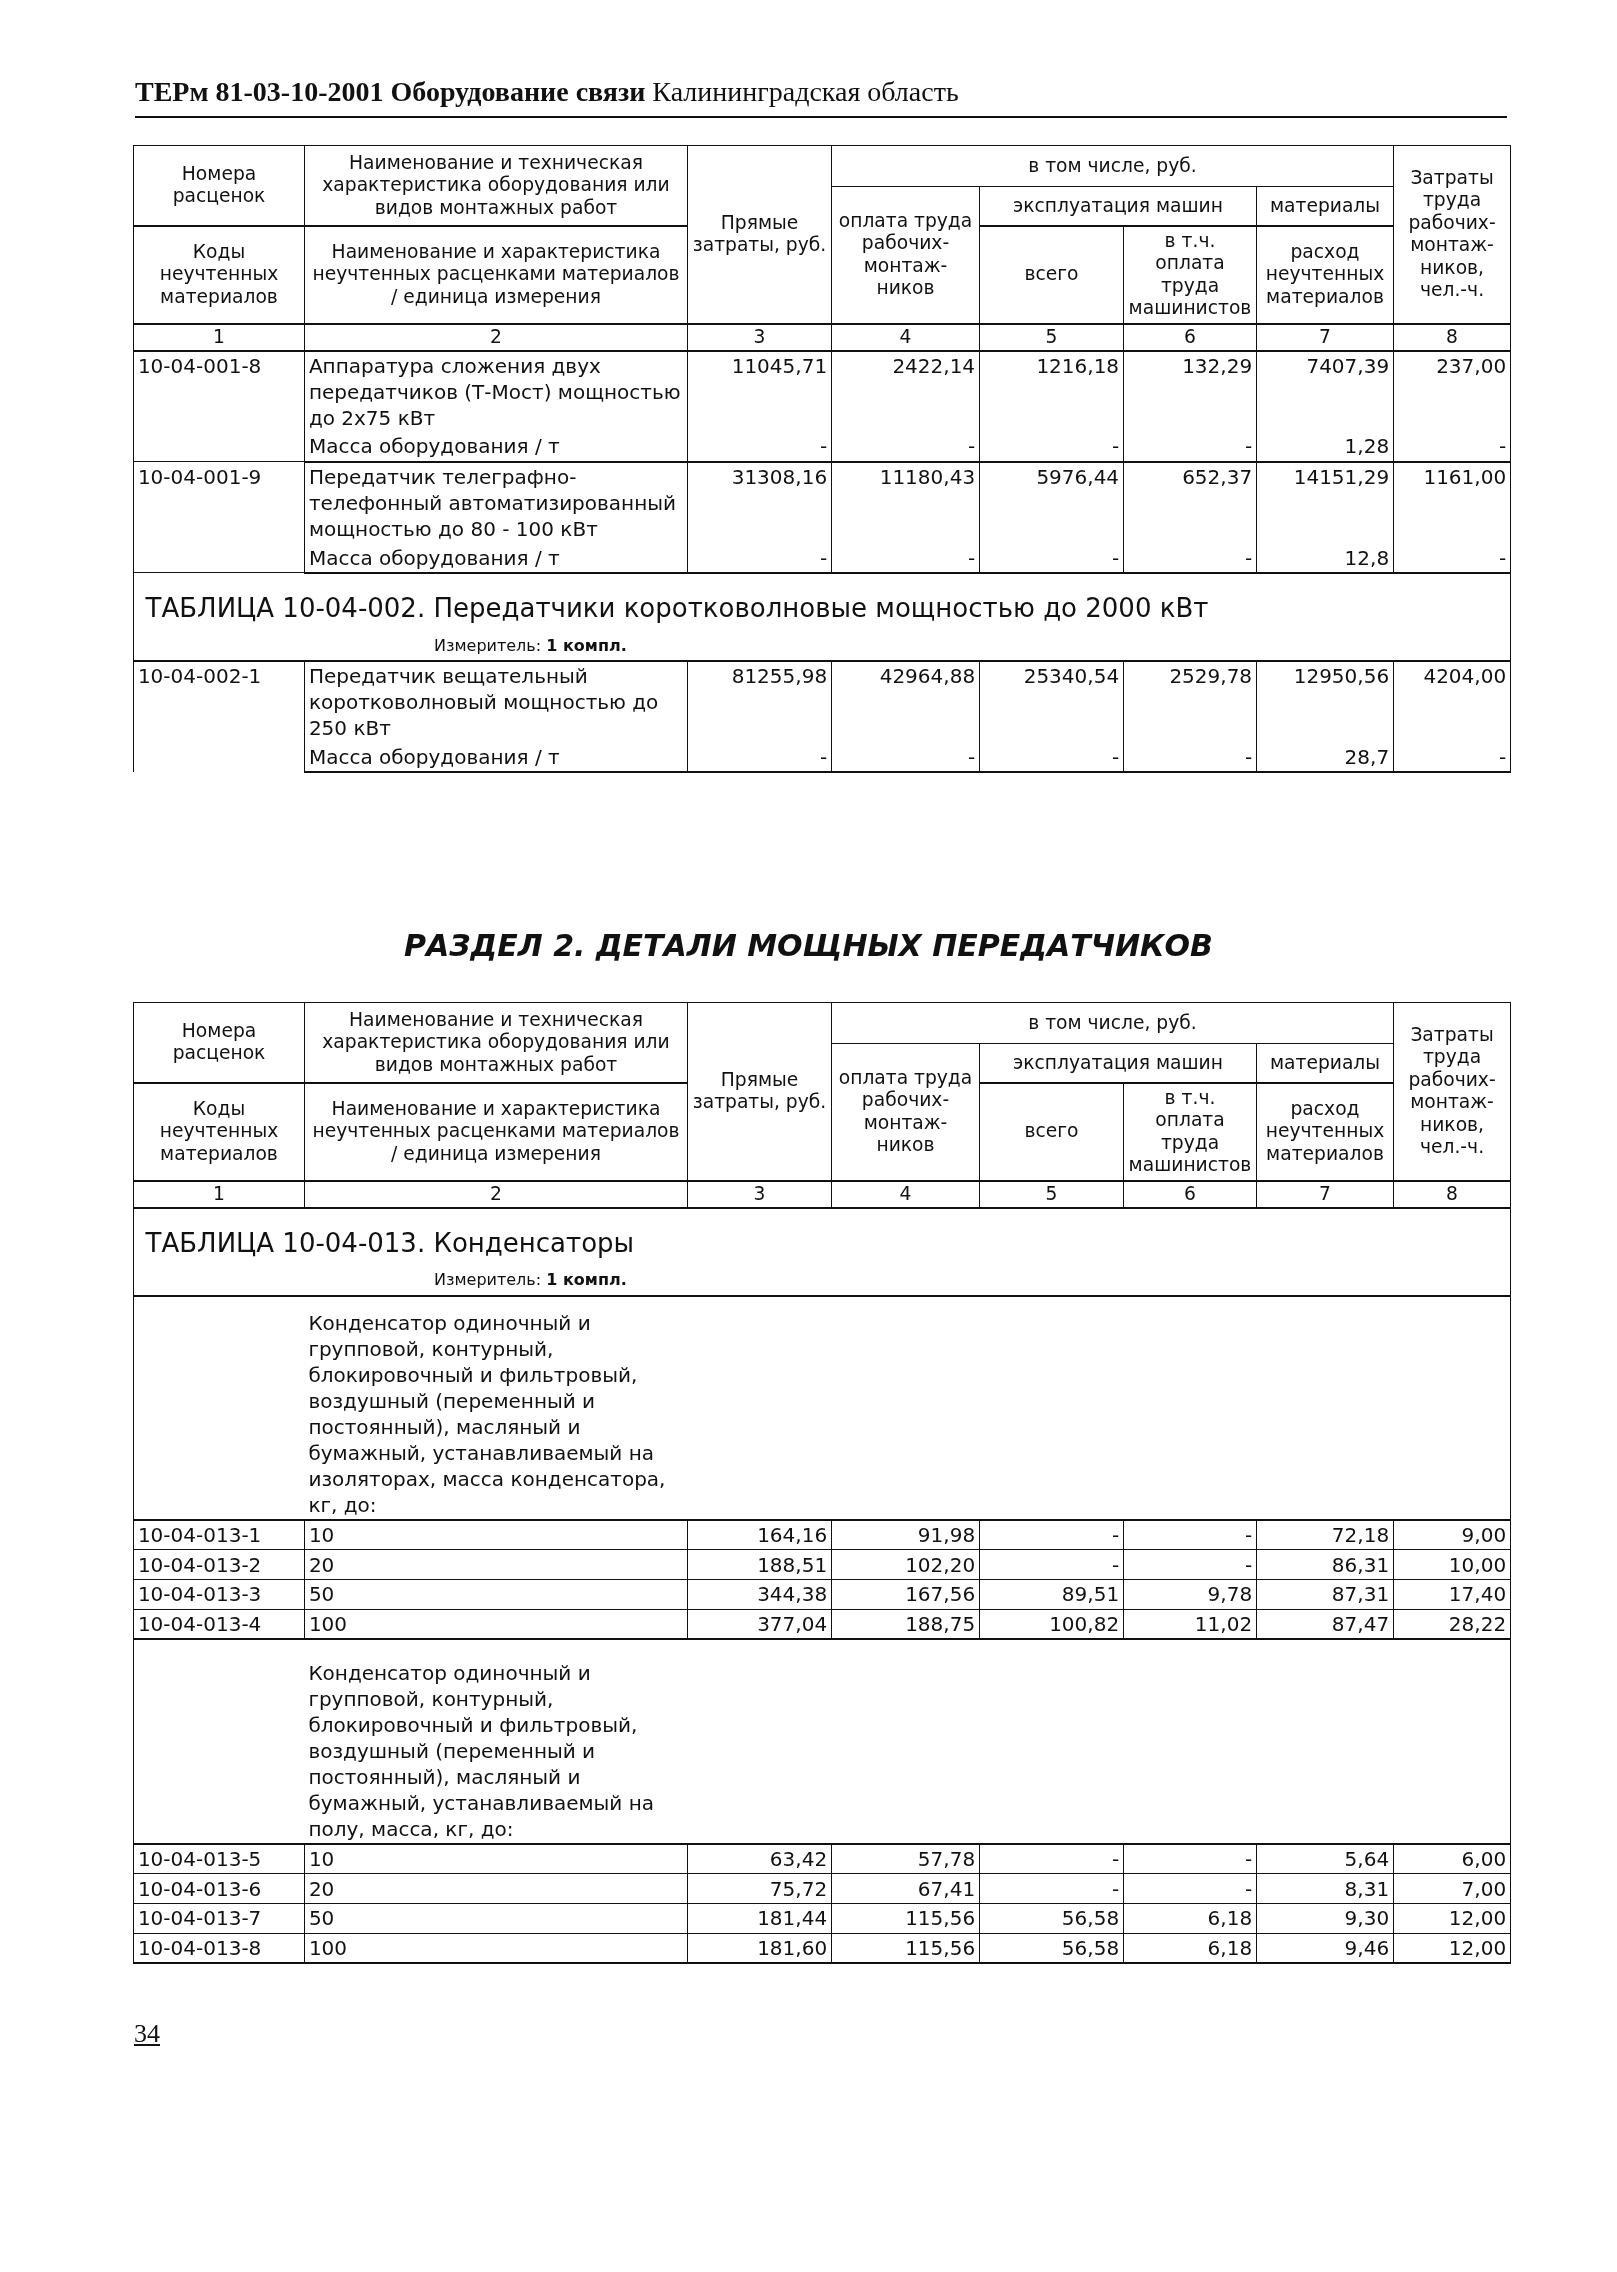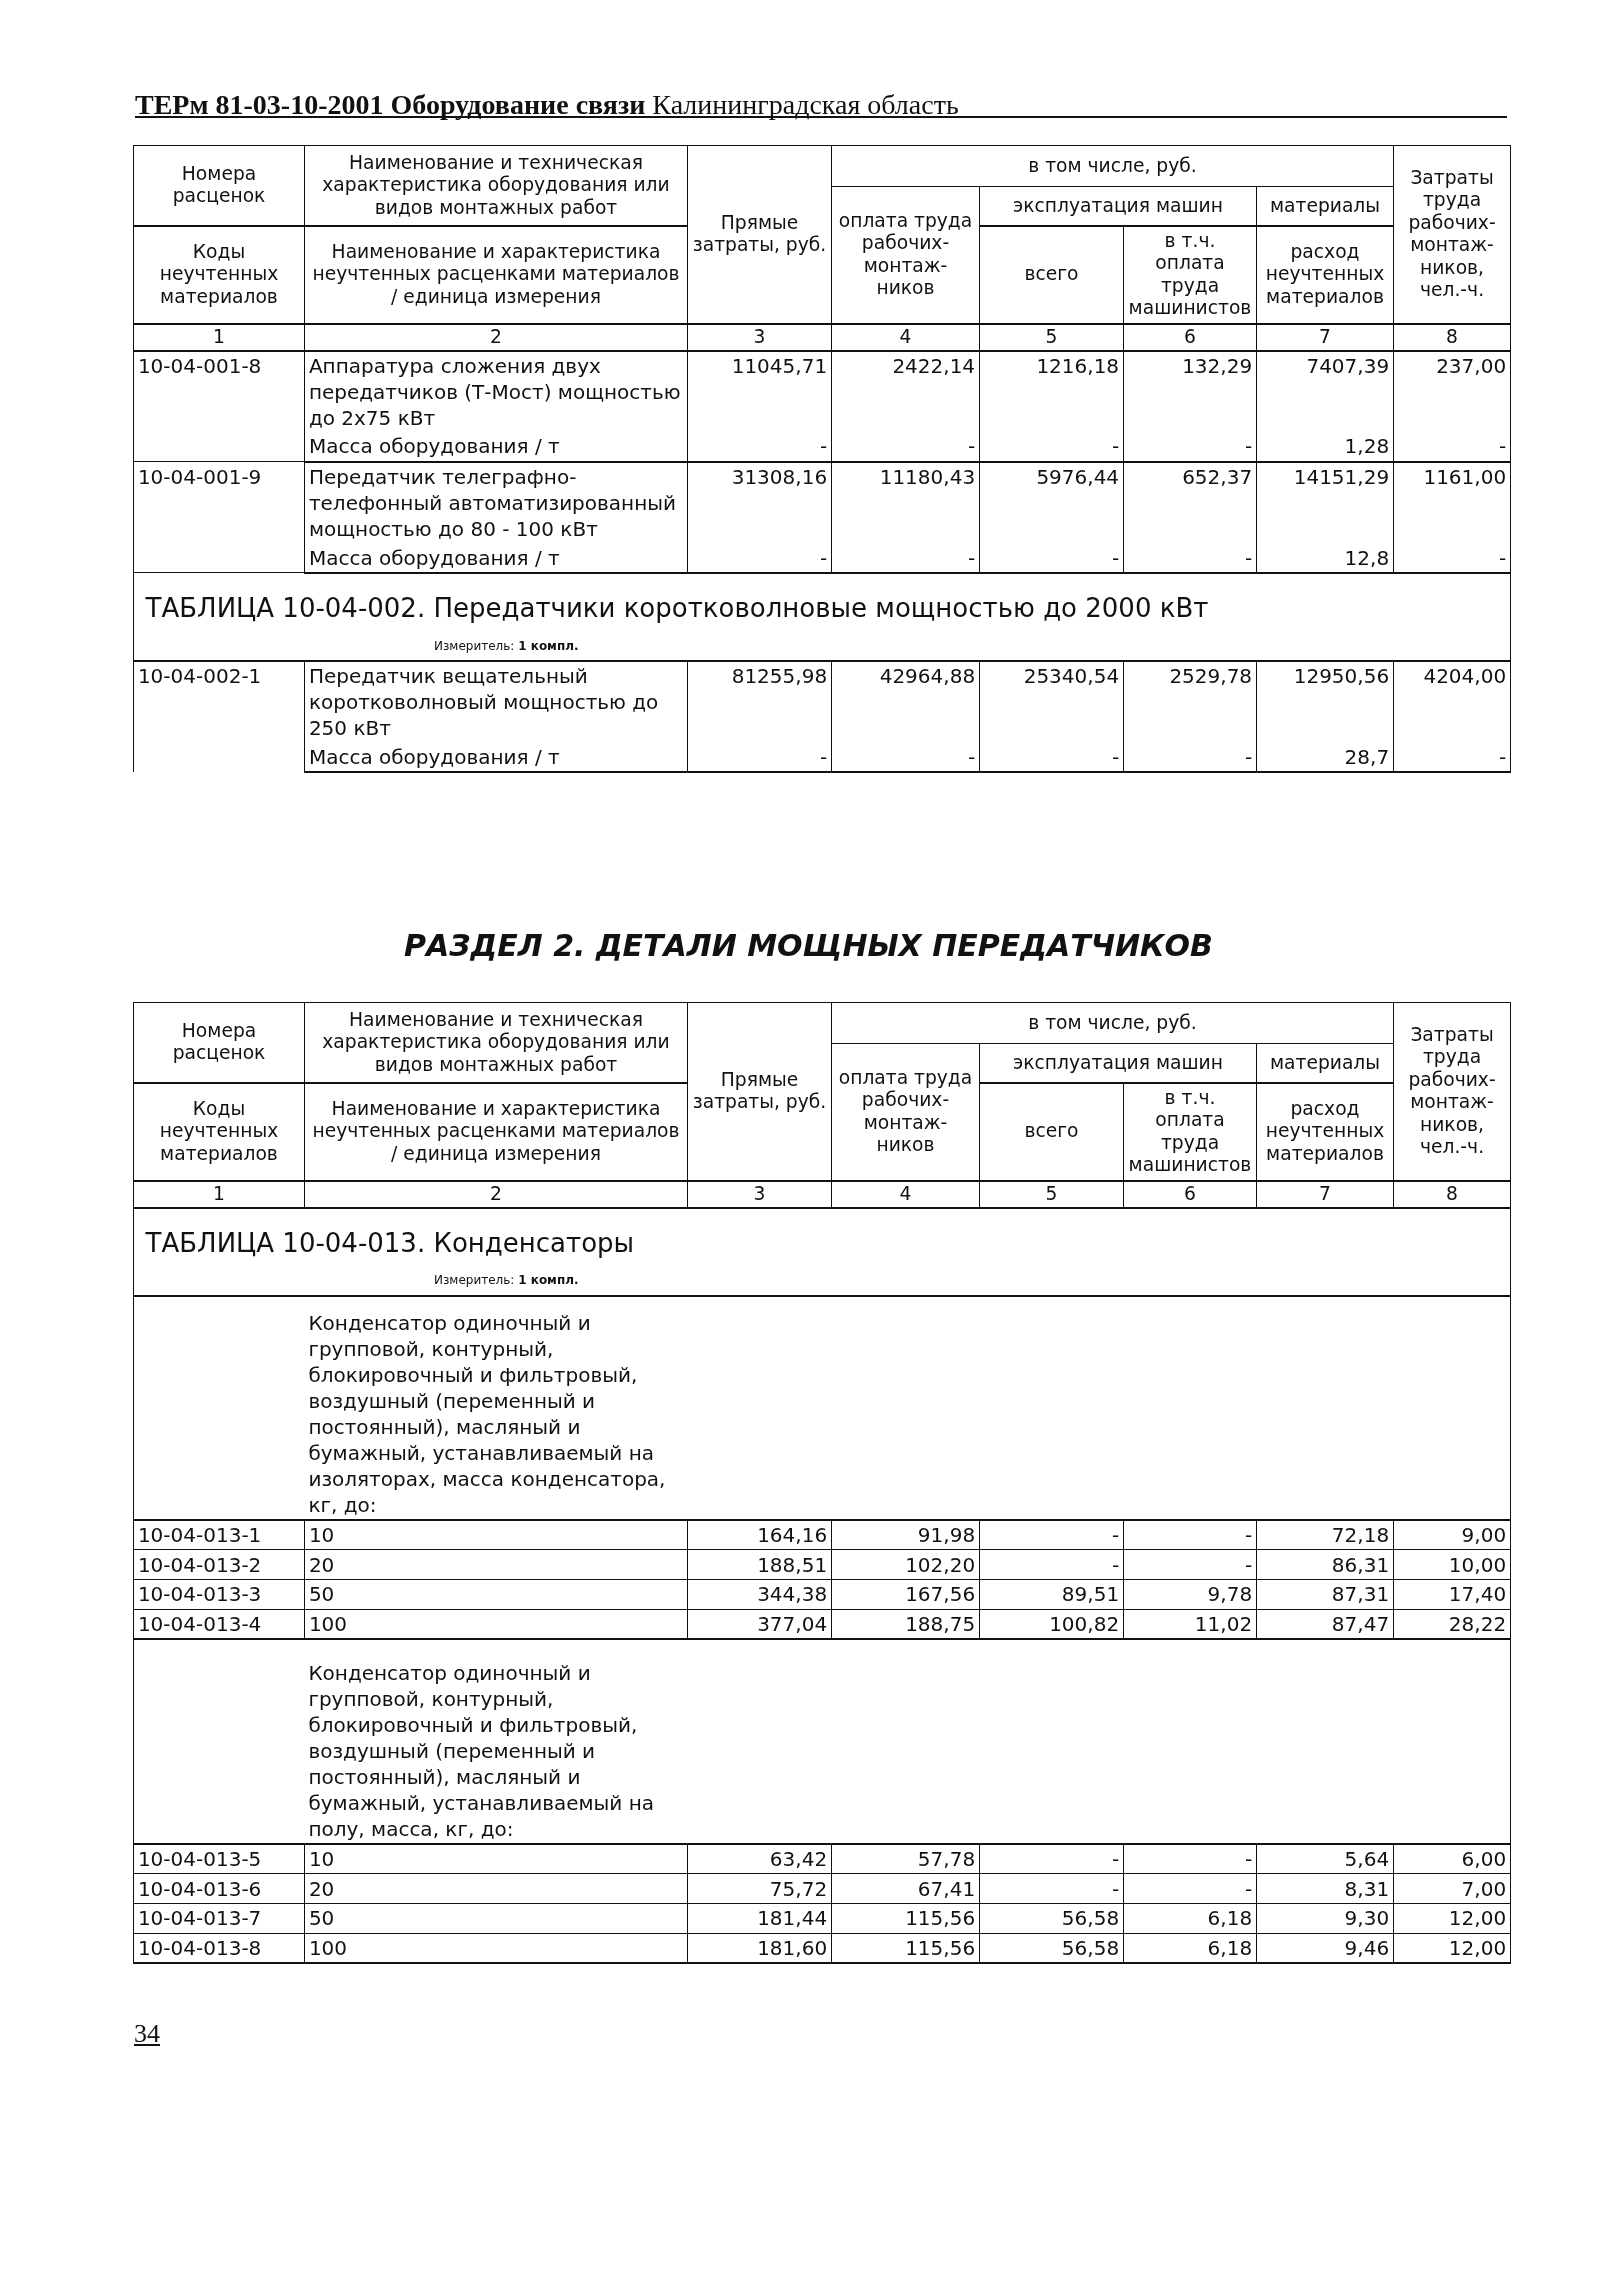--- a/index.html
+++ b/index.html
@@ -1,33 +1,33 @@
 <!DOCTYPE html>
 <html style="font-size:10.3px"><head>
 <meta charset="utf-8">
 <style>
   html, body { margin:0; padding:0; background:#ffffff; }
   body { width:1617px; height:2273px; position:relative; overflow:hidden; color:#111; }
-  .page-header { position:absolute; left:135px; top:88px; font-family:"Liberation Serif","DejaVu Serif",serif; font-size:28px; line-height:33px; white-space:nowrap;text-align:center; }
+  .page-header { position:absolute; left:135px; top:75px; font-family:"Liberation Serif","DejaVu Serif",serif; font-size:28px; line-height:33px; white-space:nowrap;text-align:center; }
   .page-header b { font-weight:bold; }
   .header-rule { position:absolute; left:135px; top:116px; width:1372px; height:1.9px; background:#111; }
   .sheet { position:absolute; left:133px; width:1112px; font-family:"DejaVu Sans","Liberation Sans",sans-serif; }
   table.grid { border-collapse:collapse; width:1376px; table-layout:fixed; font-family:"DejaVu Sans","Liberation Sans",sans-serif; font-size:20px; line-height:26px; }
   table.grid td { border:1.3px solid #111; padding:1.3px 3.9px; vertical-align:top; }
   table.grid td.c { text-align:center; vertical-align:middle; }
   table.grid td.r { text-align:right; }
   table.grid td.thick-b { border-bottom:2.6px solid #111; }
   table.grid td.thick-t { border-top:2.6px solid #111; }
   table.grid td.nob { border-bottom:none; }
   table.grid td.not { border-top:none; }
   table.grid td.nol { border-left:none; }
   table.grid td.nor { border-right:none; }
   .hdr td { font-size:18.7px; line-height:22.5px; }
   .table-title { font-weight:normal; font-size:26px; line-height:33px; padding:18px 10.3px 6.4px 11.6px !important; white-space:nowrap; }
-  .meter { padding-left:300px !important; font-size:12px; }
+  .meter { padding-left:300px !important; font-size:16px; }
   .meter b { font-weight:bold; }
   .group-desc { padding-left:7.7px; }
   .section-title { position:absolute; left:0; width:1617px; top:928px; text-align:center; font-family:"DejaVu Sans","Liberation Sans",sans-serif; font-weight:bold; font-style:italic; font-size:30px; line-height:36px; }
   .page-number { position:absolute; left:134px; top:2019px; font-family:"Liberation Serif","DejaVu Serif",serif; font-size:26px;text-decoration:underline; }
   .mass td { padding-top:0; }
 </style>
 </head>
 <body>
 
 <div class="page-header"><b>ТЕРм 81-03-10-2001 Оборудование связи</b> <span>Калининградская область</span></div>

